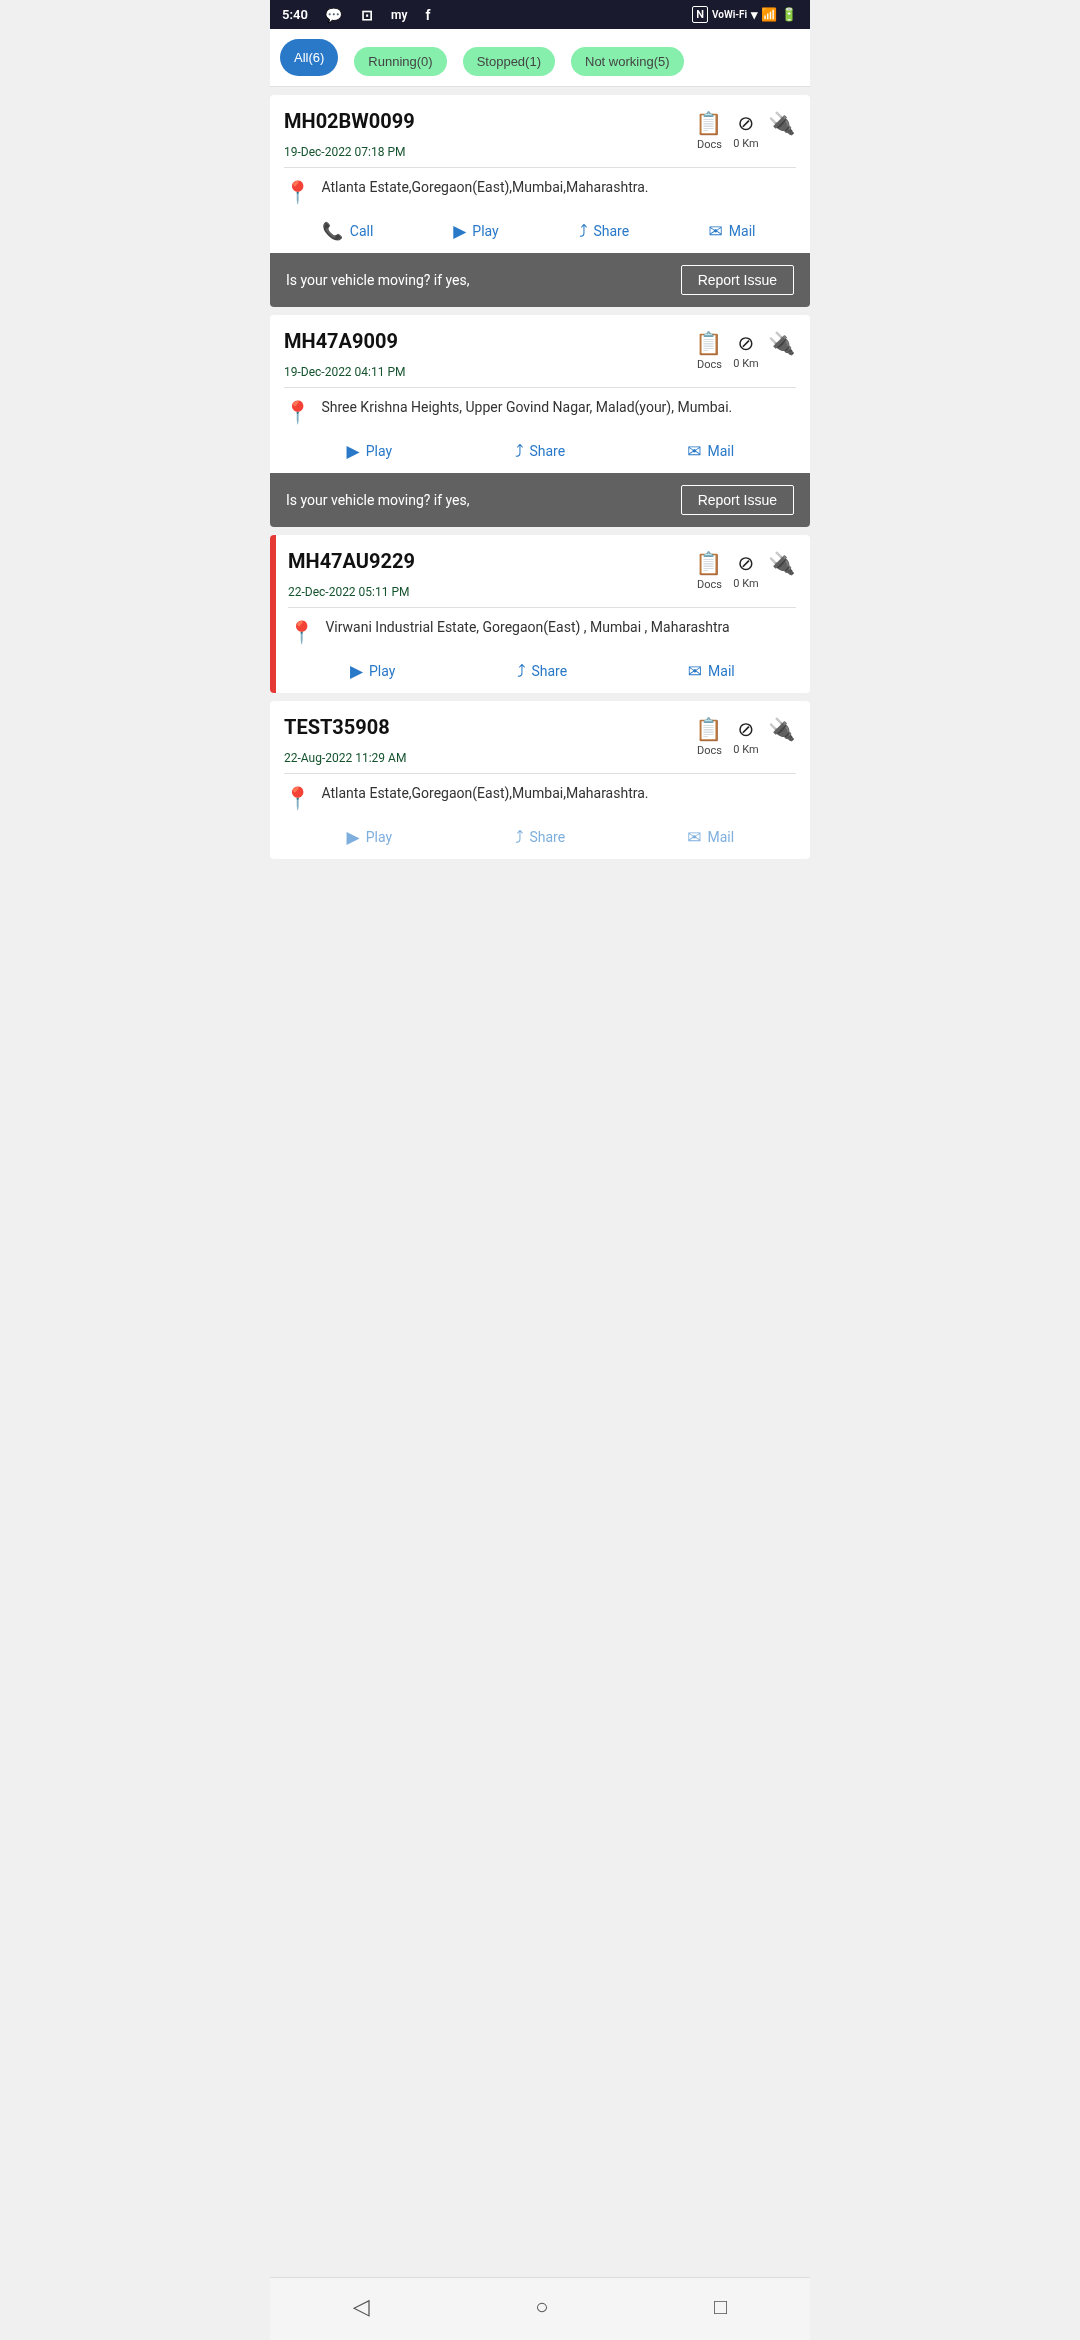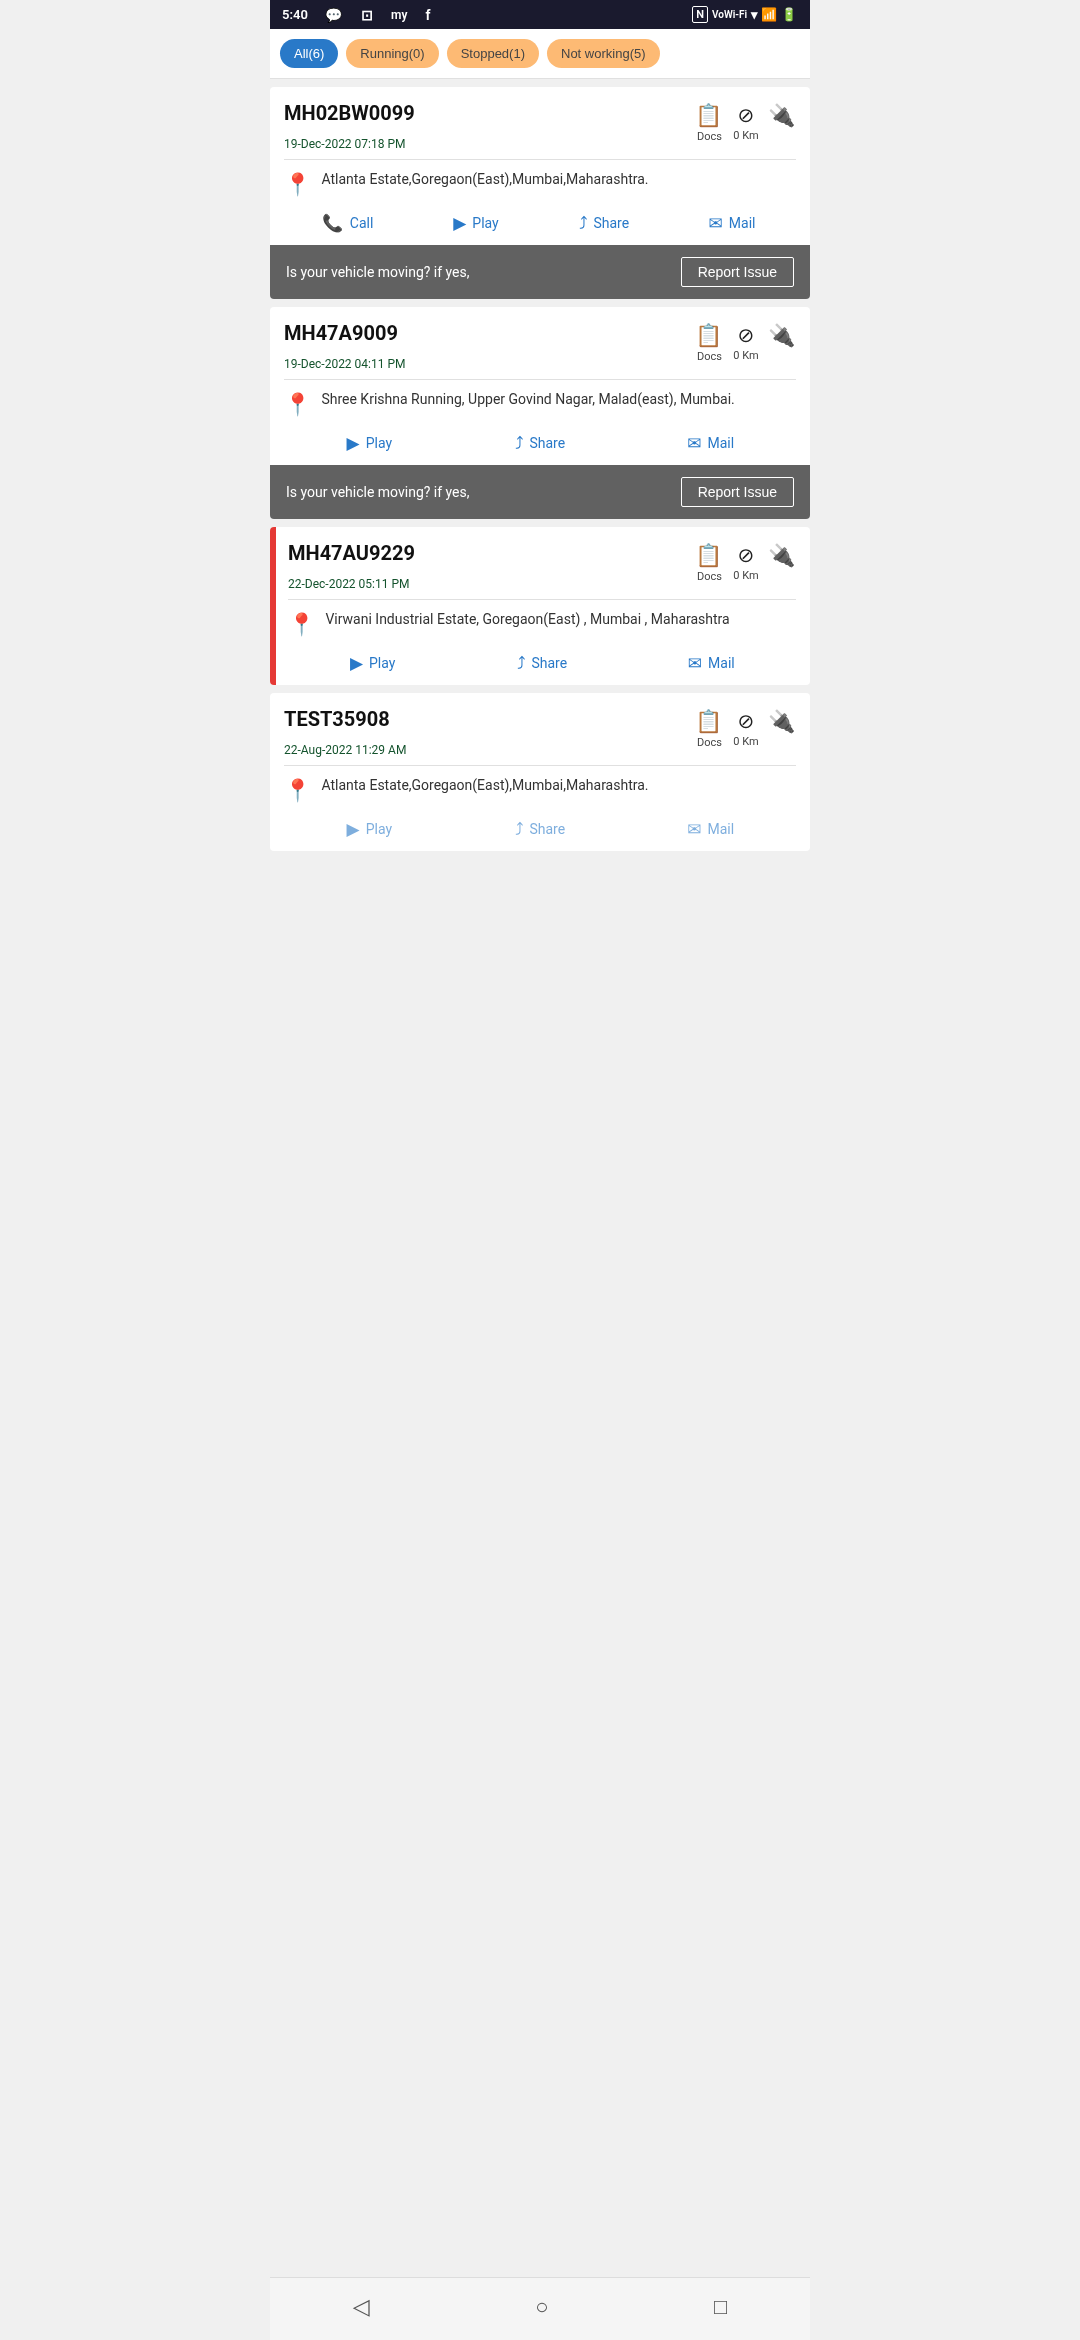--- a/index.html
+++ b/index.html
@@ -56,40 +56,41 @@
       height: 3px;
       background: white;
       border-radius: 2px 2px 0 0;
     }
 
     
     .filter-bar {
       background: white;
       padding: 10px 10px;
       display: flex;
-      gap: 8px;
+      gap: 16px;
       overflow-x: auto;
       border-bottom: 1px solid #e0e0e0;
     }
     .filter-chip {
       border-radius: 20px;
       padding: 7px 14px;
       font-size: 13px;
       font-weight: 500;
       white-space: nowrap;
       cursor: pointer;
       border: none;
     }
     .filter-chip.active {
       background: #2979c8;
       color: white;
     }
     .filter-chip.inactive {
-      background: #fdba74;
+      background: #86efac;
       color: #444;
+      margin-top: 8px;
     }
 
     
     .cards-container {
       padding: 0;
     }
 
     .vehicle-card {
       background: white;
       margin: 8px 0 0 0;
@@ -327,21 +328,21 @@
           <span>0 Km</span>
         </div>
         <div class="icon-group red">
           <span class="icon-sym">🔌</span>
         </div>
       </div>
     </div>
     <div class="card-divider"></div>
     <div class="card-location">
       <span class="location-icon">📍</span>
-      <span class="location-text">Shree Krishna Running, Upper Govind Nagar, Malad(east), Mumbai.</span>
+      <span class="location-text">Shree Krishna Heights, Upper Govind Nagar, Malad(your), Mumbai.</span>
     </div>
     <div class="card-actions">
       <div class="action-btn">
         <span class="act-icon">▶</span>
         <span>Play</span>
       </div>
       <div class="action-btn">
         <span class="act-icon">⤴</span>
         <span>Share</span>
       </div>

